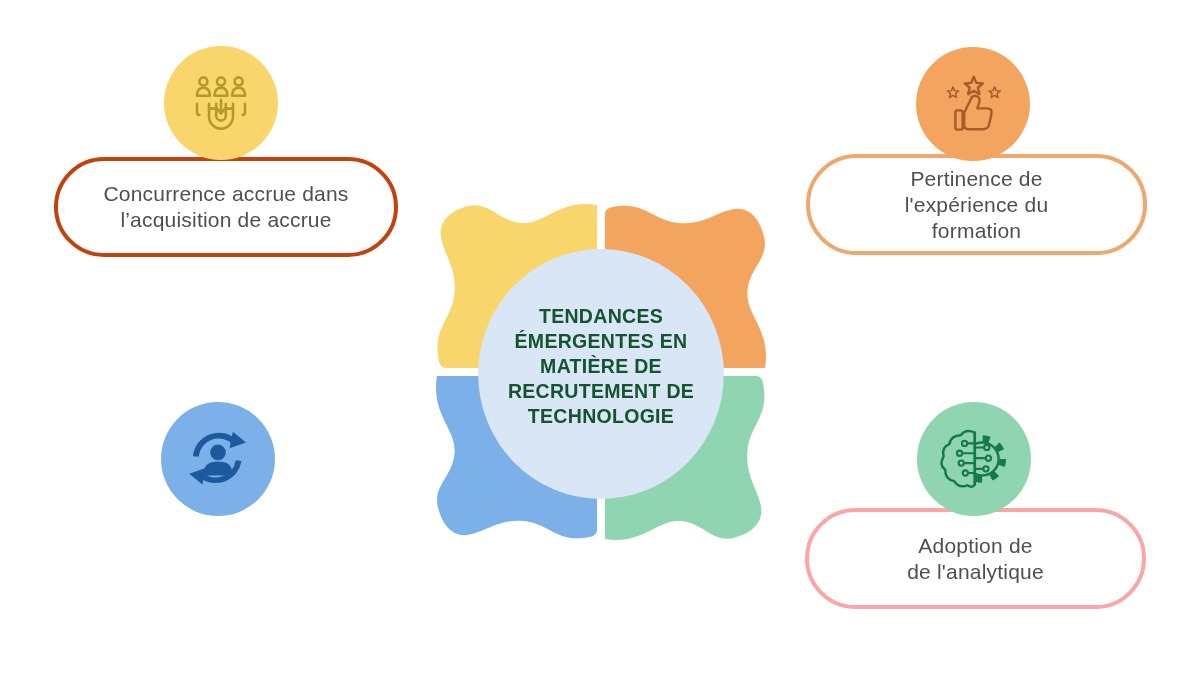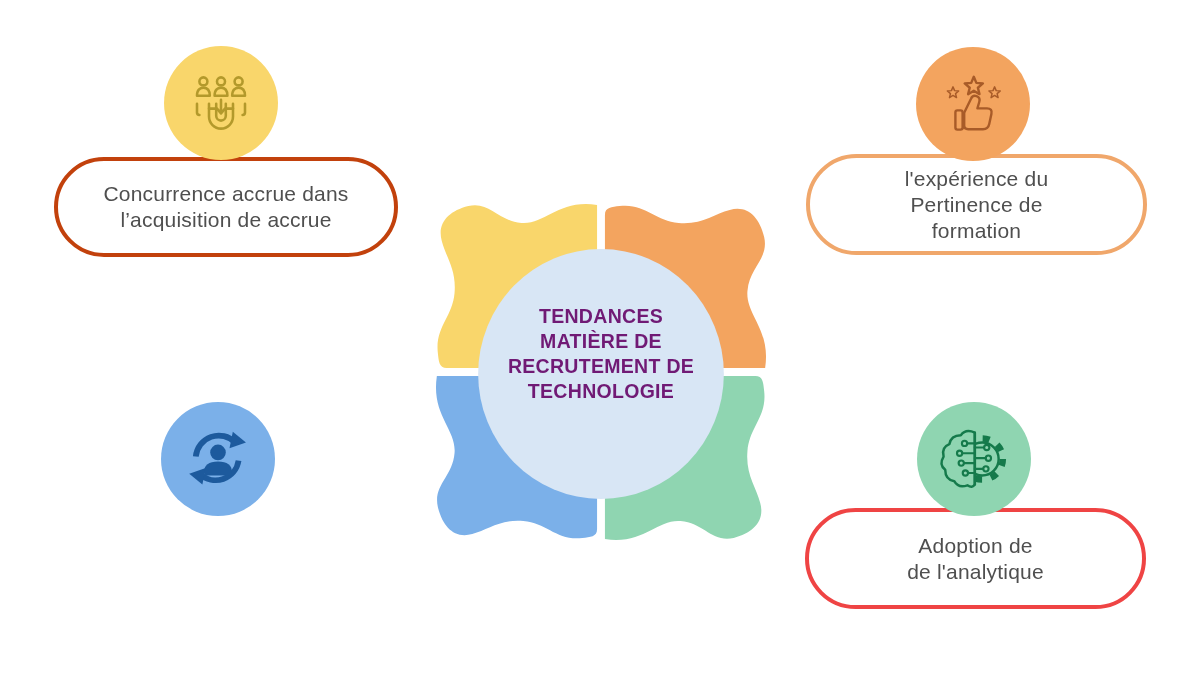--- a/index.html
+++ b/index.html
@@ -23,21 +23,21 @@
     top: 197px;
     width: 344px;
     height: 350px;
   }
   .center-title {
     position: absolute;
     left: 486px;
     top: 304px;
     width: 230px;
     text-align: center;
-    color: #701a75;
+    color: #14532d;
     font-weight: 800;
     font-size: 19.5px;
     line-height: 25px;
     letter-spacing: 0.3px;
   }
 
   
   .card {
     position: absolute;
     background: #ffffff;
@@ -49,21 +49,21 @@
     text-align: center;
     color: #4F4F4F;
     font-size: 21px;
     line-height: 26px;
     letter-spacing: 0.2px;
   }
   .card .card-line { white-space: nowrap; }
   .card.yellow { border: 4px solid #c2410c; }
   .card.orange { border: 4px solid #F0A76B; }
   .card.blue   { border: 4px solid #8CB9EC; }
-  .card.green  { border: 4px solid #ef4444; }
+  .card.green  { border: 4px solid #fca5a5; }
 
   
   .badge {
     position: absolute;
     width: 114px;
     height: 114px;
     border-radius: 50%;
     display: flex;
     justify-content: center;
     align-items: center;
@@ -91,33 +91,34 @@
     </defs>
     <use href="#quad" fill="#F9D66B"></use>
     <use href="#quad" fill="#F3A45F" transform="rotate(90 175 175)"></use>
     <use href="#quad" fill="#8FD5B1" transform="rotate(180 175 175)"></use>
     <use href="#quad" fill="#7BB0E9" transform="rotate(270 175 175)"></use>
     <circle cx="175" cy="177" r="125" fill="#D8E6F5"></circle>
   </svg>
 
   <div class="center-title">
     <div>TENDANCES</div>
+    <div>ÉMERGENTES EN</div>
     <div>MATIÈRE DE</div>
     <div>RECRUTEMENT DE</div>
     <div>TECHNOLOGIE</div>
   </div>
 
   <div class="card yellow" style="left:54px; top:157px; width:344px; height:100px;">
     <div class="card-line">Concurrence accrue dans</div>
     <div class="card-line">l’acquisition de accrue</div>
   </div>
 
   <div class="card orange" style="left:806px; top:154px; width:341px; height:101px;">
+    <div class="card-line">Pertinence de</div>
     <div class="card-line">l'expérience du</div>
-    <div class="card-line">Pertinence de</div>
     <div class="card-line">formation</div>
   </div>
 
 
   <div class="card green" style="left:805px; top:508px; width:341px; height:101px;">
     <div class="card-line">Adoption de</div>
     <div class="card-line">de l'analytique</div>
   </div>
 
   <div class="badge yellow" style="left:164px; top:46px;">

